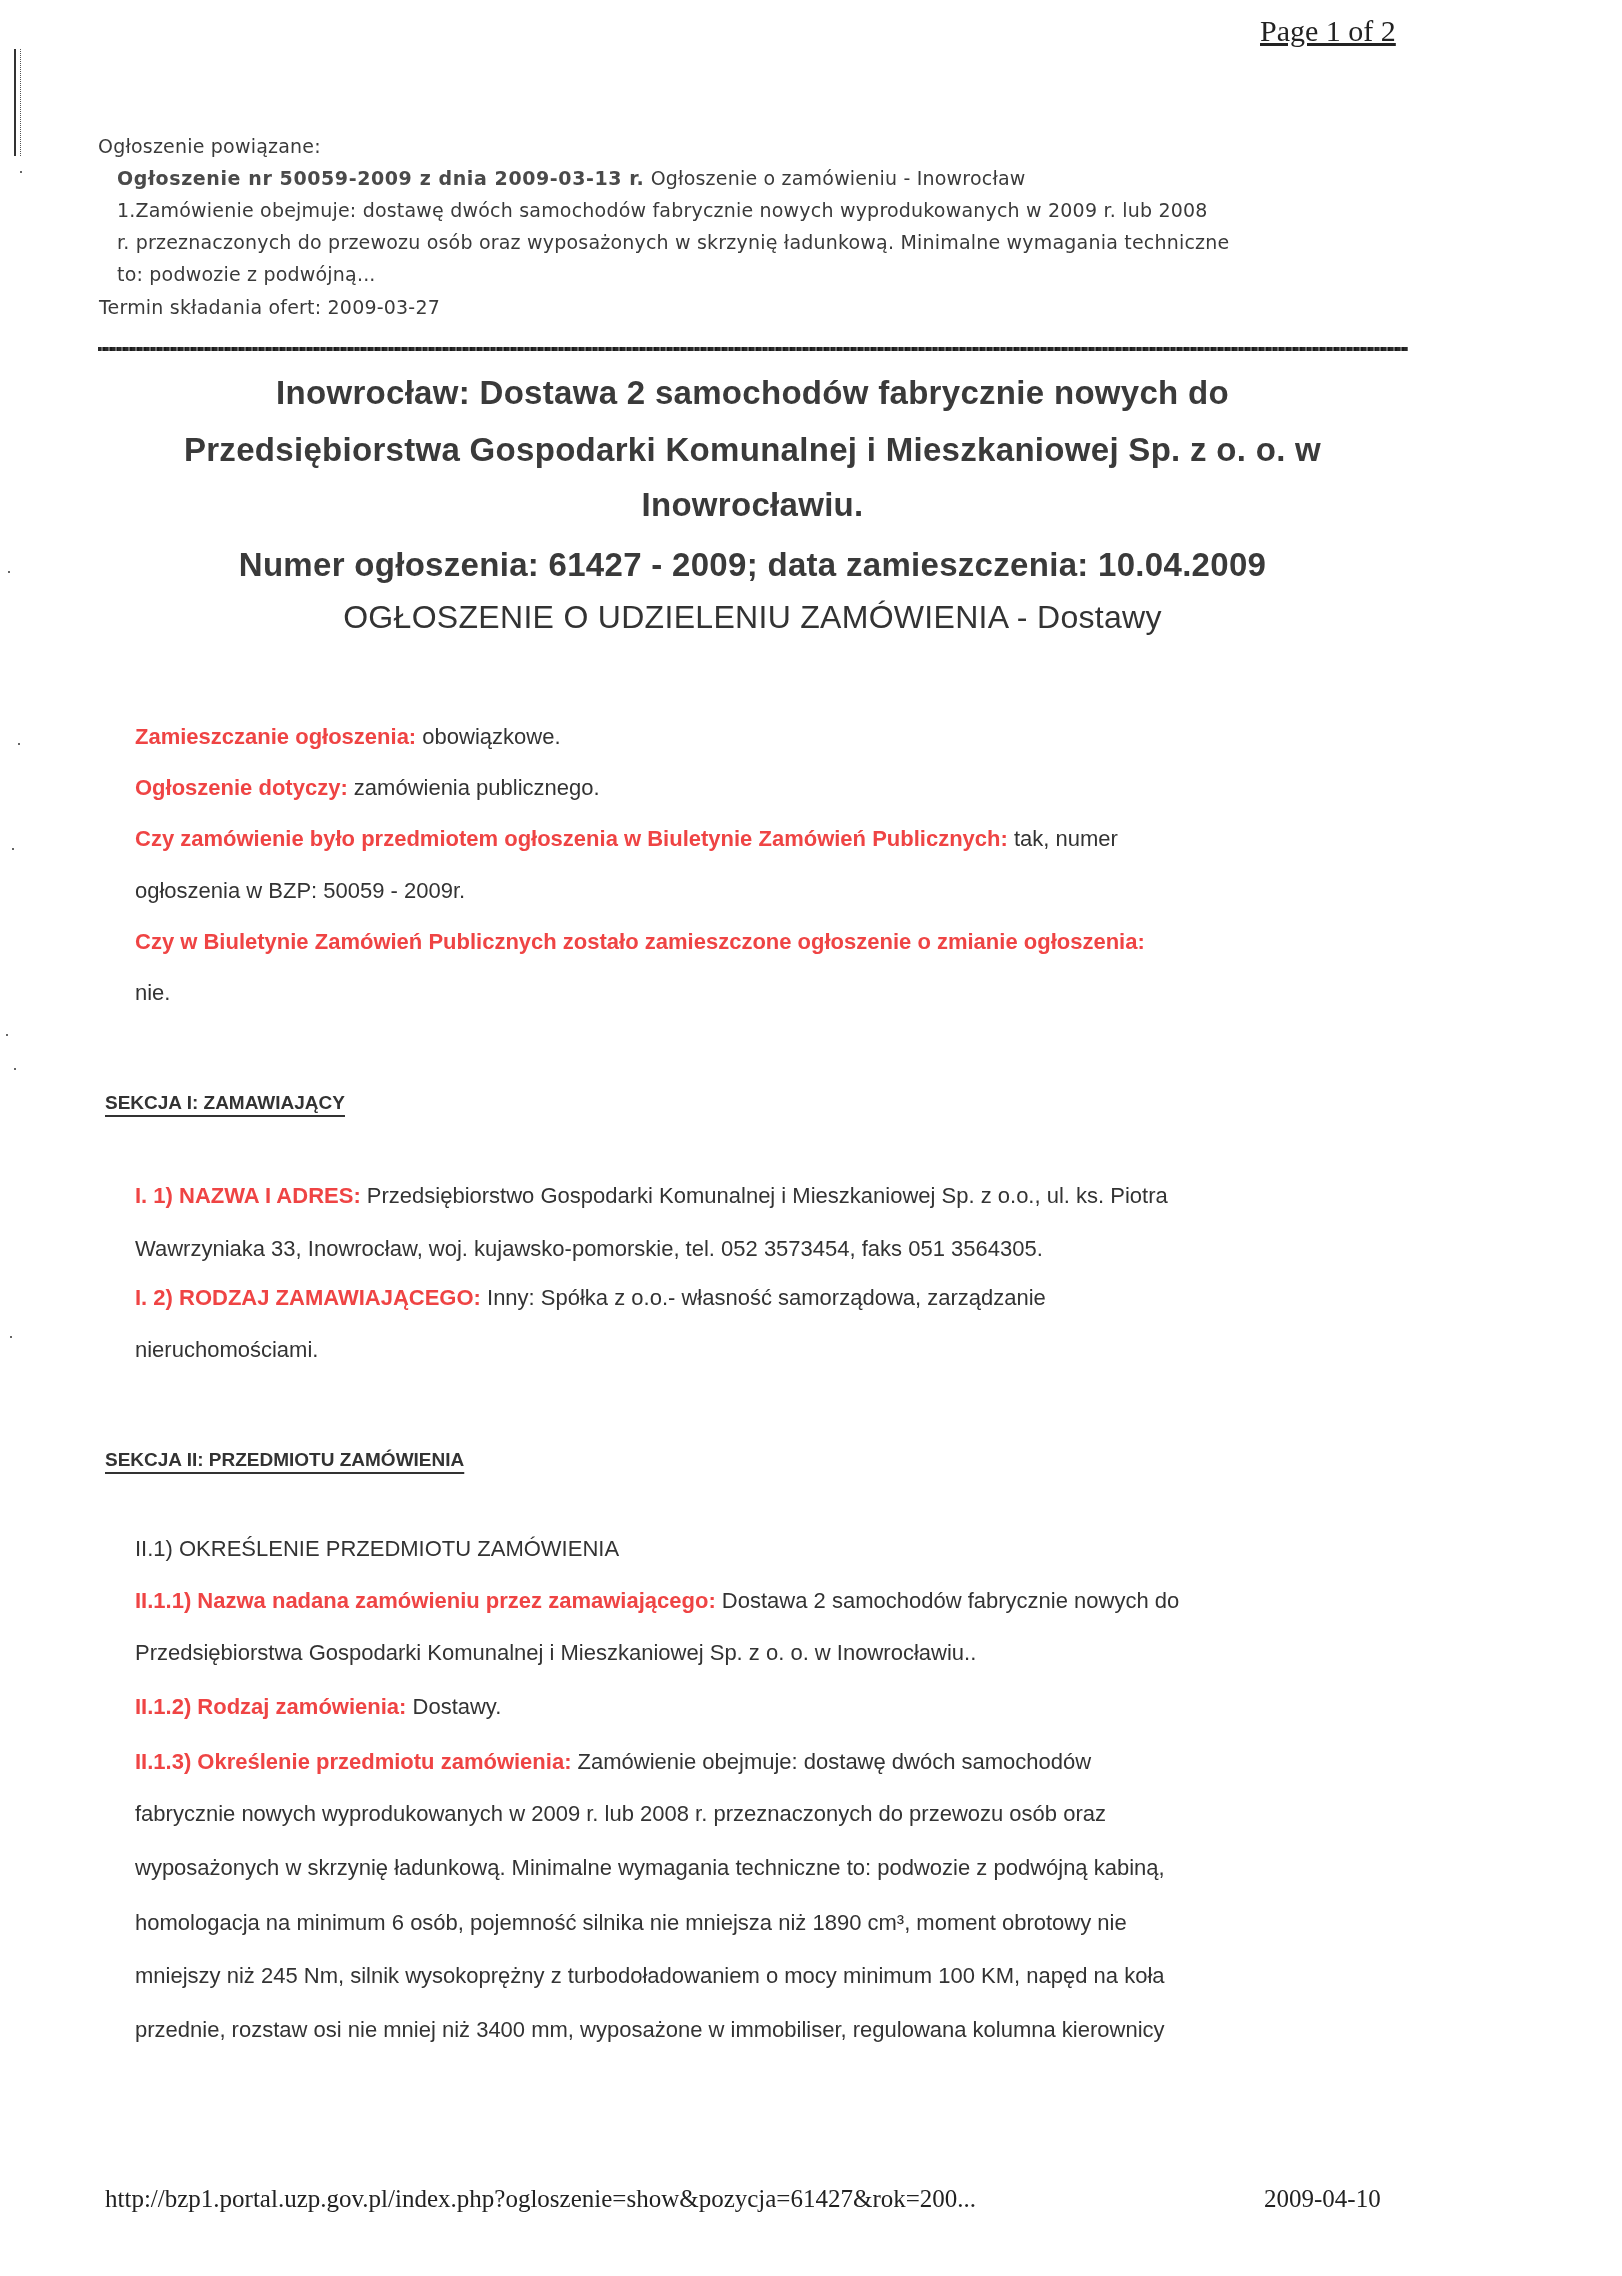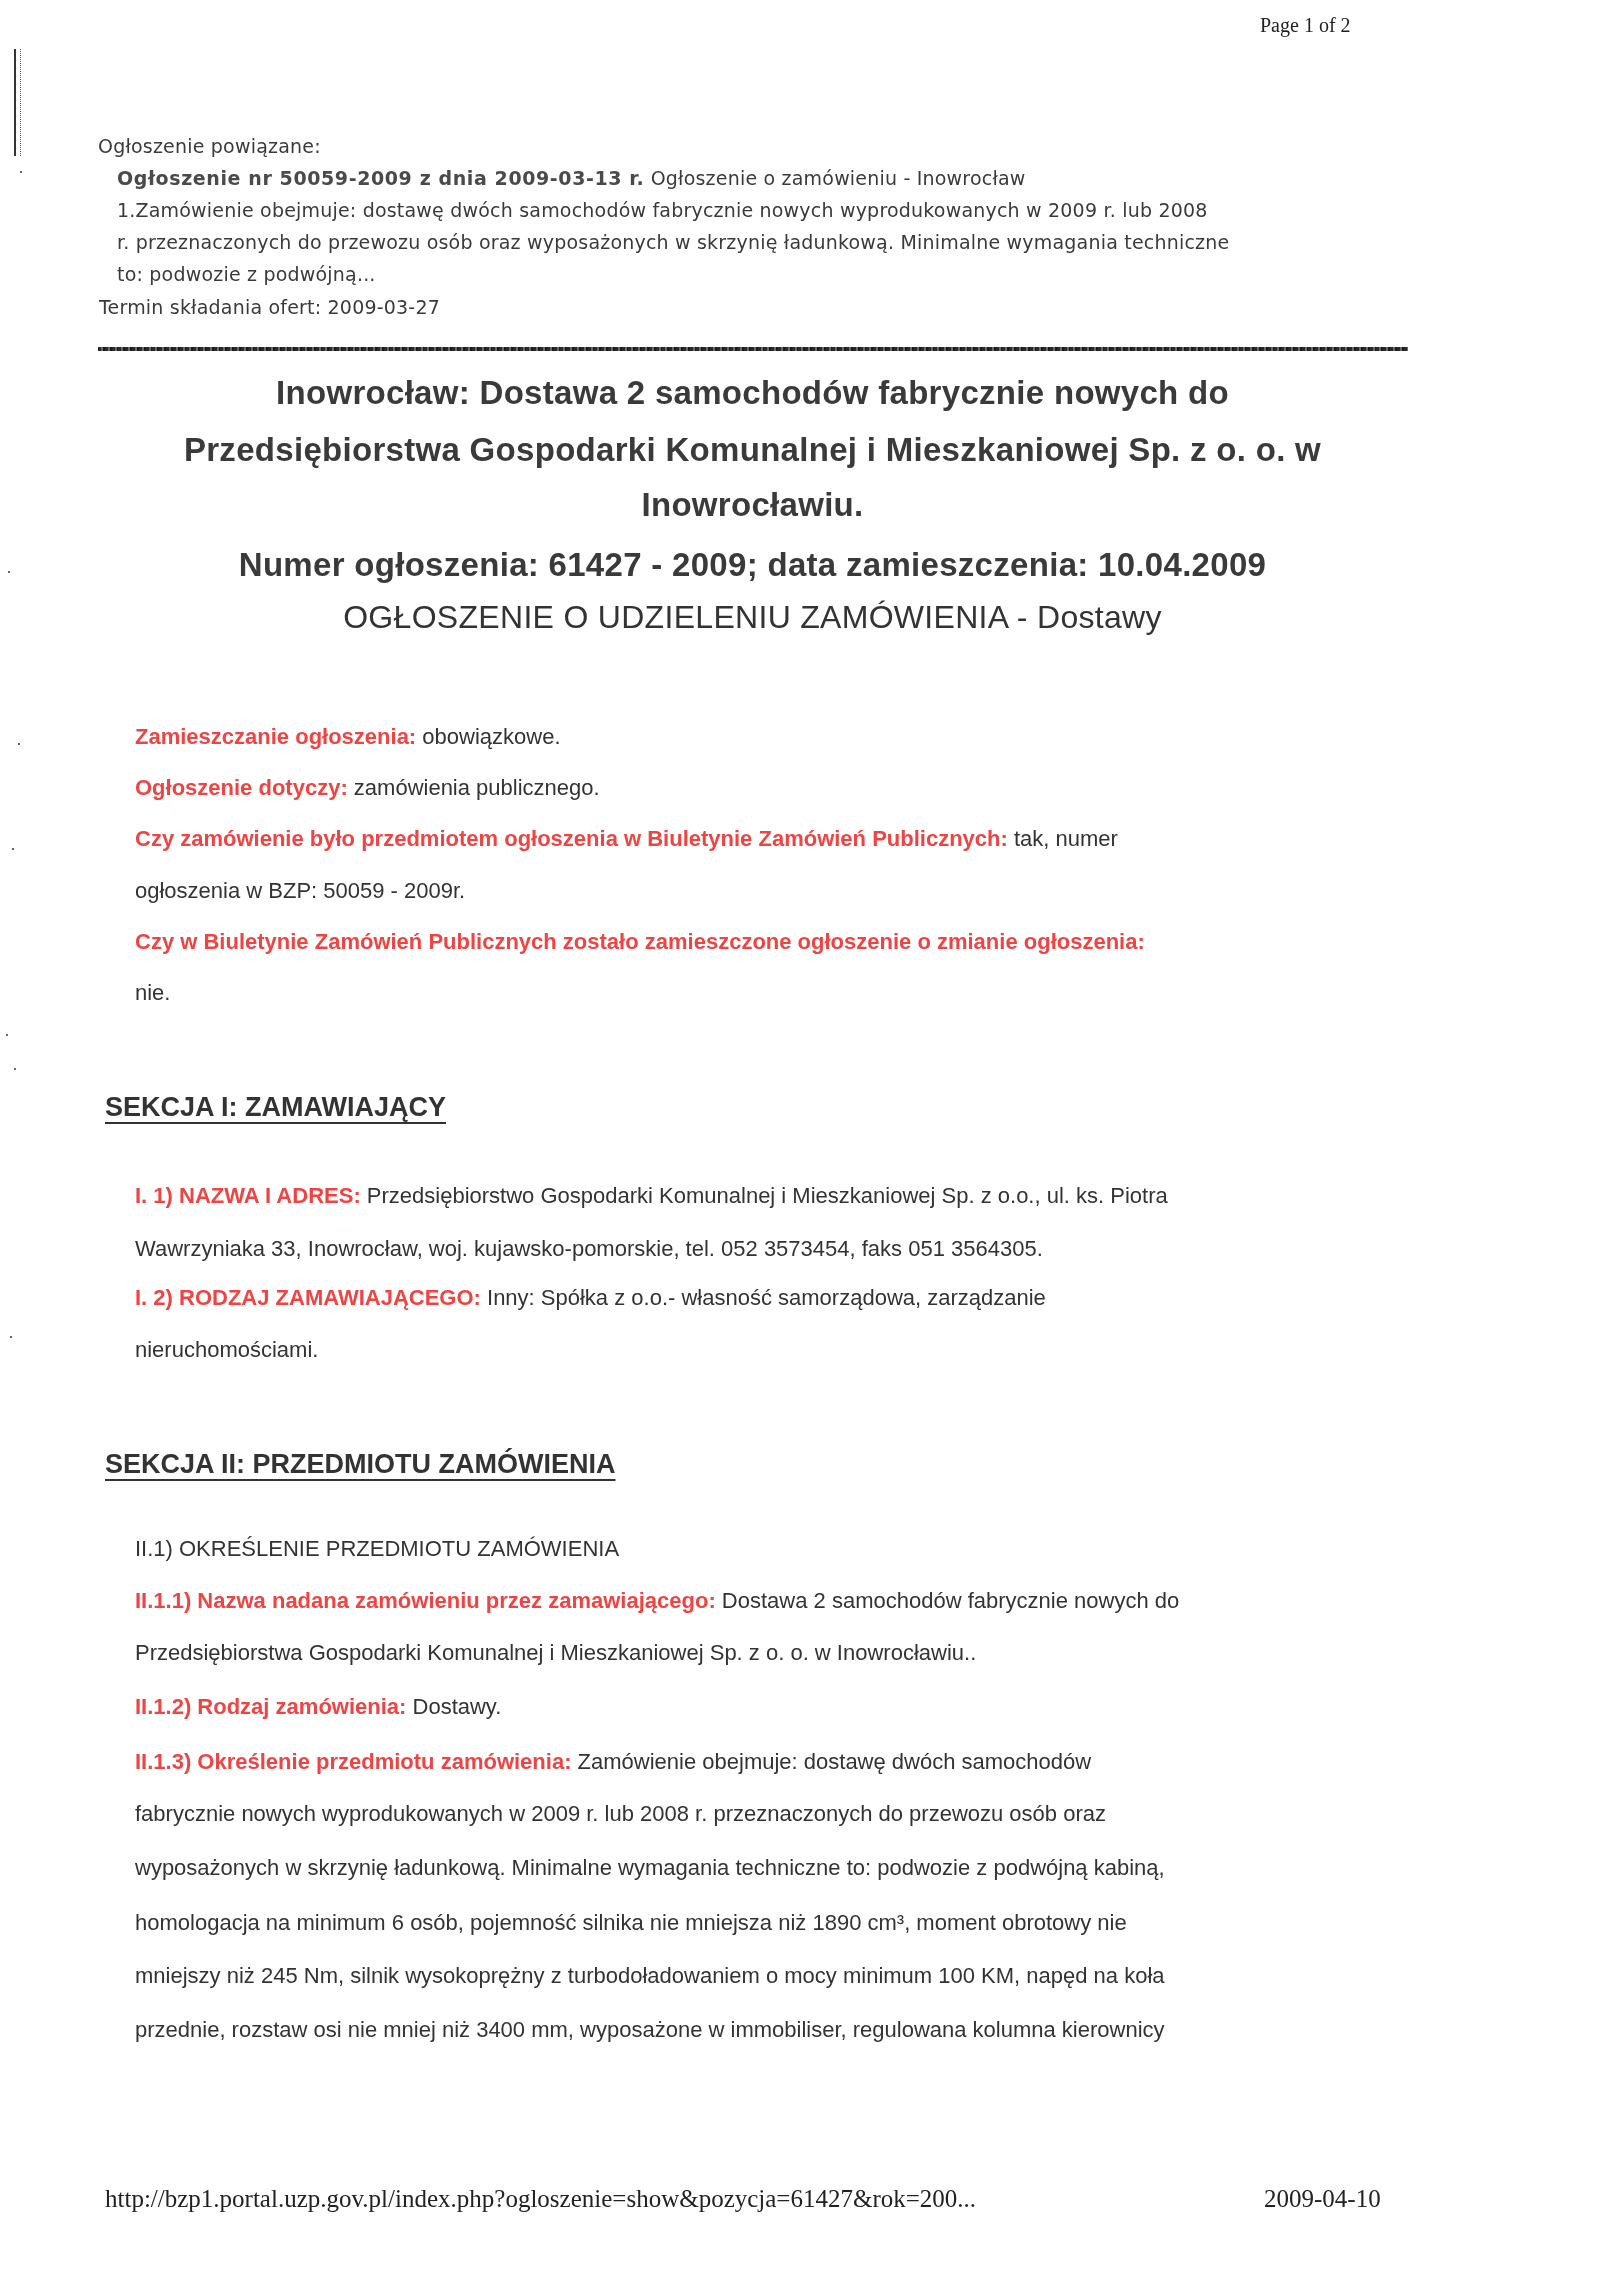--- a/index.html
+++ b/index.html
@@ -2,41 +2,41 @@
 <html><head>
 <meta charset="utf-8">
 <style>
   html, body { margin: 0; padding: 0; background: #ffffff; }
   body { width: 1623px; height: 2276px; position: relative; overflow: hidden; color: #1a1a1a; }
   .abs { position: absolute; white-space: nowrap; }
   .serif { font-family: "Liberation Serif", "DejaVu Serif", serif; }
   .sans { font-family: "Liberation Sans", "DejaVu Sans", sans-serif; }
   .verd { font-family: "DejaVu Sans", "Liberation Sans", sans-serif; }
 
-  .page-num { left: 1260px; top: 13.7px; font-size: 20px; color: #222; }
+  .page-num { left: 1260px; top: 13.7px; font-size: 30px; color: #222; text-decoration: underline; }
 
   .scan-edge { position: absolute; left: 13.7px; top: 49px; width: 3.9px; height: 107px;
                border-left: 2px solid #333; border-right: 1px dotted #555; }
   .speck { position: absolute; width: 2px; height: 2px; background: #666; }
 
   .related { font-size: 19px; color: #3a3a3a; letter-spacing: 0.2px; }
   .related .rl { position: absolute; white-space: nowrap; }
   .related .link { color: #4a4a4a; font-weight: bold; letter-spacing: 0.6px; }
 
   .separator { position: absolute; left: 98px; top: 347px; width: 1310px; height: 3.9px;
                background: repeating-linear-gradient(90deg, #2a2a2a 0 2.9px, #6a6a6a 2.9px 4.9px, #1a1a1a 4.9px 6.8px); }
 
   .title { position: absolute; left: 0; width: 1505px; text-align: center;
            font-size: 33px; font-weight: bold; color: #3a3a3a; letter-spacing: 0.3px; }
   .title.sub { font-weight: normal; font-size: 32px; color: #333; }
 
   .body-line { position: absolute; white-space: nowrap; font-size: 22px; color: #333; }
   .body-line b { font-weight: bold; color: #ef4444; }
 
-  .section-head { position: absolute; white-space: nowrap; font-size: 27px; font-weight: bold;
+  .section-head { position: absolute; white-space: nowrap; font-size: 19px; font-weight: bold;
                   color: #333; text-decoration: underline; text-underline-offset: 5.9px; text-decoration-thickness: 2px; }
 
   .footer { top: 2185px; font-size: 25px; color: #222; }
 </style>
 </head>
 <body>
 
 <div class="scan-edge"></div>
 <div class="speck" style="left:19.5px;top:171px"></div>
 <div class="speck" style="left:7.8px;top:571px"></div>

